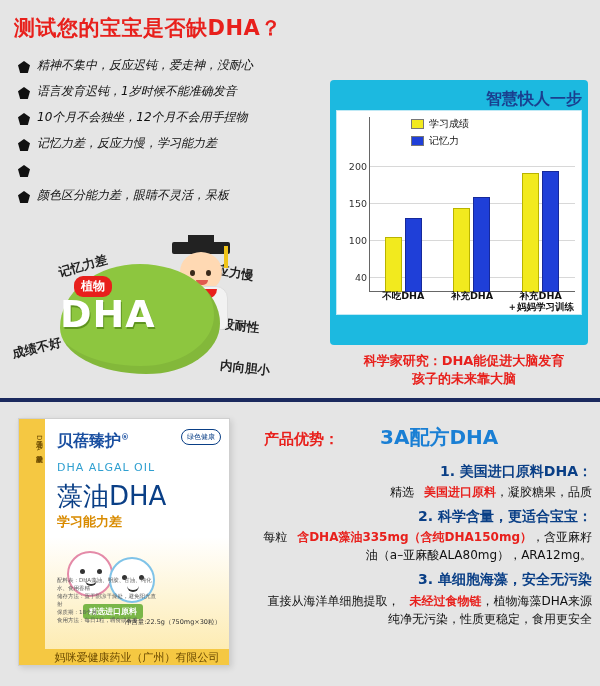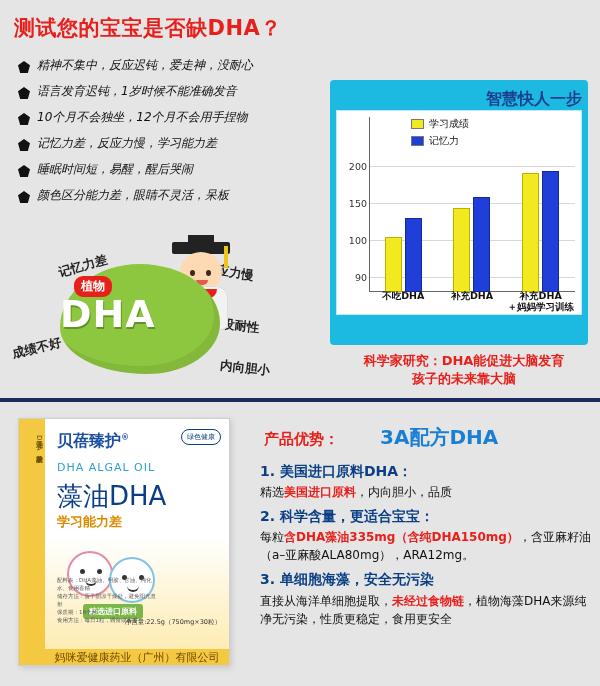--- a/index.html
+++ b/index.html
@@ -168,24 +168,24 @@
   .pkg-greentag {
     position: absolute; left: 38px; bottom: 46px; font-size: 8px; font-weight: bold;
     color: #ffffff; background: #7ab648; padding: 2px 6px; border-radius: 3px;
   }
 
   
   .adv-title { position: absolute; left: 264px; top: 430px; font-size: 15px; font-weight: bold; color: #e8201c; }
   .adv-3a { position: absolute; left: 380px; top: 424px; font-size: 20px; font-weight: bold; color: #1a7fd4; }
 
   .adv-list { position: absolute; left: 260px; top: 462px; width: 332px; }
-  .adv-item { margin-bottom: 6px; }
+  .adv-item { margin-bottom: 6px; text-align: right; }
   .adv-head { font-size: 14px; font-weight: bold; color: #0a3f86; line-height: 1.3; }
   .adv-body { font-size: 12px; color: #111; line-height: 1.5; margin-top: 3px; }
-  .hl-red { color: #e8201c; font-weight: bold; }
+  .hl-red { color: #e8201c; font-weight: bold; margin-left: 10px; }
 </style>
 </head>
 <body>
 
 <div class="page">
 
   <div class="headline">测试您的宝宝是否缺DHA？</div>
 
   <div class="bullets">
     <div class="bullet-row">
@@ -199,21 +199,20 @@
     <div class="bullet-row">
       <span class="bullet-dot"></span>
       <span class="bullet-text">10个月不会独坐，12个月不会用手捏物</span>
     </div>
     <div class="bullet-row">
       <span class="bullet-dot"></span>
       <span class="bullet-text">记忆力差，反应力慢，学习能力差</span>
     </div>
     <div class="bullet-row">
       <span class="bullet-dot"></span>
-      <span class="bullet-text">睡眠时间短，易醒，醒后哭闹</span>
     </div>
     <div class="bullet-row">
       <span class="bullet-dot"></span>
       <span class="bullet-text">颜色区分能力差，眼睛不灵活，呆板</span>
     </div>
   </div>
 
   <div class="blob-art">
     <div class="scrib a">记忆力差</div>
     <div class="scrib b">反应力慢</div>
@@ -256,21 +255,21 @@
       </div>
 
       <div class="gridline" style="top:55px;"></div>
       <div class="gridline" style="top:92px;"></div>
       <div class="gridline" style="top:129px;"></div>
       <div class="gridline" style="top:166px;"></div>
 
       <div class="axis-label" style="top:50px;">200</div>
       <div class="axis-label" style="top:87px;">150</div>
       <div class="axis-label" style="top:124px;">100</div>
-      <div class="axis-label" style="top:161px;">90</div>
+      <div class="axis-label" style="top:161px;">40</div>
 
       <div class="axis-line-y"></div>
       <div class="axis-line-x"></div>
 
       <div class="bars">
         <div class="bar-group">
           <div class="bar yellow" style="height:55px"></div>
           <div class="bar blue" style="height:74px"></div>
         </div>
         <div class="bar-group">
@@ -331,21 +330,21 @@
     </div>
   </div>
 
   <div class="adv-title">产品优势：</div>
   <div class="adv-3a">3A配方DHA</div>
 
   <div class="adv-list">
     <div class="adv-item">
       <div class="adv-head">1. 美国进口原料DHA：</div>
       <div class="adv-body">
-        <span>精选</span><span class="hl-red">美国进口原料</span><span>，内向胆小，品质</span>
+        <span>精选</span><span class="hl-red">美国进口原料</span><span>，凝胶糖果，品质</span>
       </div>
     </div>
     <div class="adv-item">
       <div class="adv-head">2. 科学含量，更适合宝宝：</div>
       <div class="adv-body">
         <span>每粒</span><span class="hl-red">含DHA藻油335mg（含纯DHA150mg）</span><span>，含亚麻籽油（a–亚麻酸ALA80mg），ARA12mg。</span>
       </div>
     </div>
     <div class="adv-item">
       <div class="adv-head">3. 单细胞海藻，安全无污染</div>

